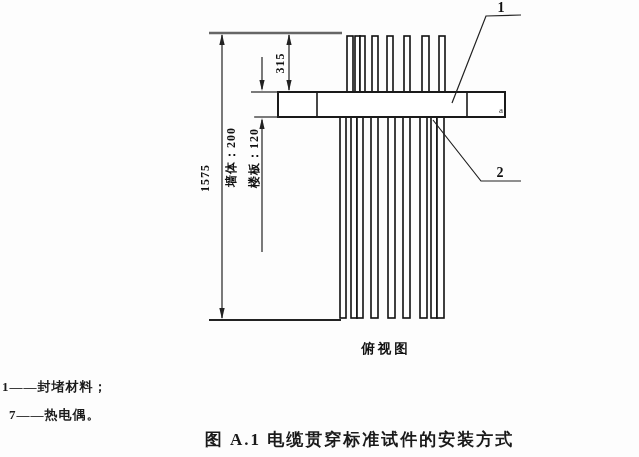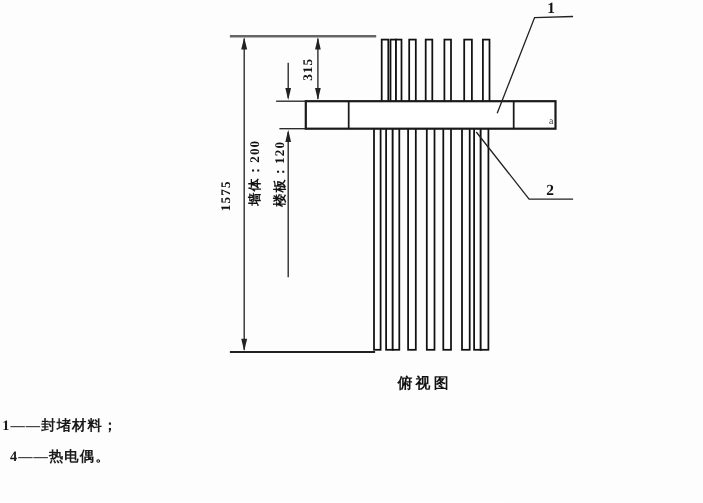--- a/index.html
+++ b/index.html
@@ -104,17 +104,18 @@
     <g>
       <polyline points="433,120 481,181 521,181" fill="none" stroke="#222" stroke-width="1.2"></polyline>
       <text x="500" y="177" class="callout" text-anchor="middle">2</text>
     </g>
 
     <text x="386" y="353" class="viewlabel" text-anchor="middle">俯视图</text>
   </svg>
 
   <div class="legend">
     <div>1——封堵材料；</div>
-    <div>4——热电偶。</div>
+    <div>7——热电偶。</div>
   </div>
 
+  <div class="caption">图 A.1  电缆贯穿标准试件的安装方式</div>
 
 </div>
 
 </body></html>

